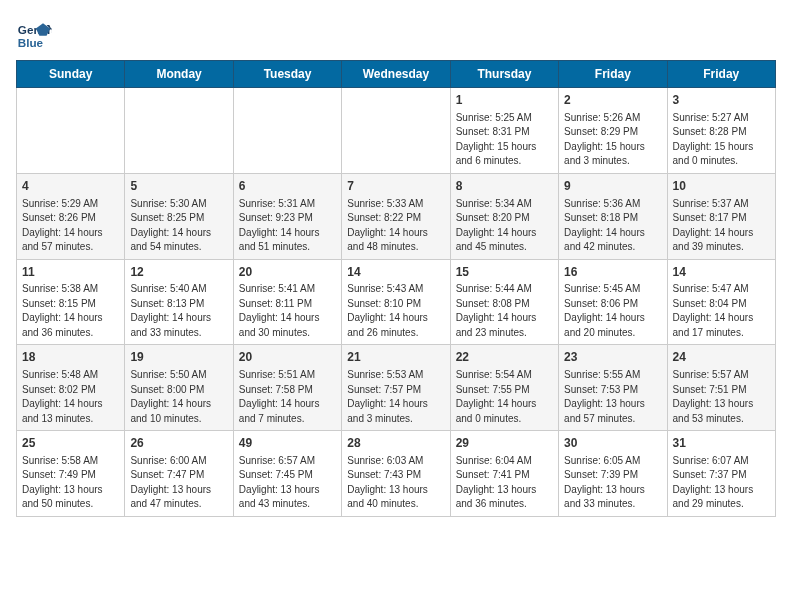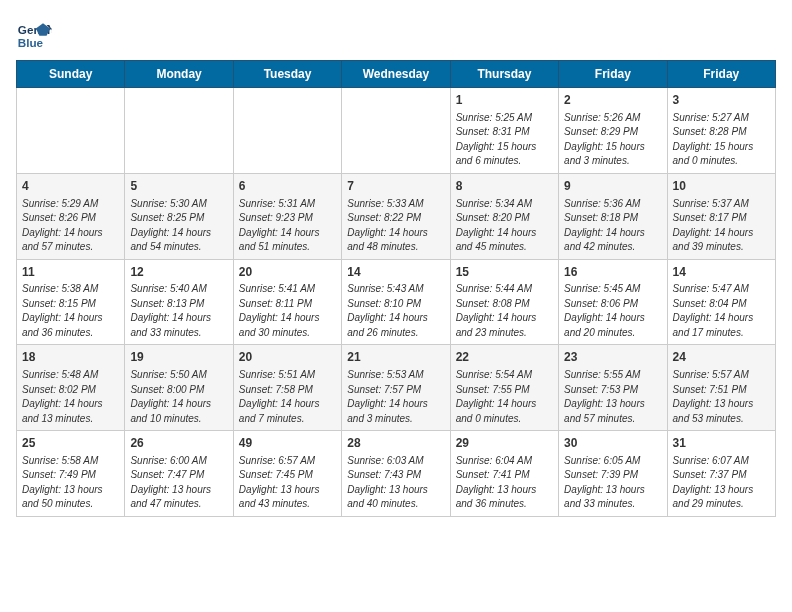--- a/index.html
+++ b/index.html
@@ -67,21 +67,20 @@
     .day-number {
       font-weight: bold;
       font-size: 12px;
       display: block;
       margin-bottom: 2px;
     }
     .day-info {
       font-size: 10px;
       color: #333;
       line-height: 1.45;
-      font-style: italic;
     }
     .empty-cell {
       background: #f9f9f9;
     }
   </style>
 </head>
 <body>
 
 <div class="header-area">
   <div class="logo">

